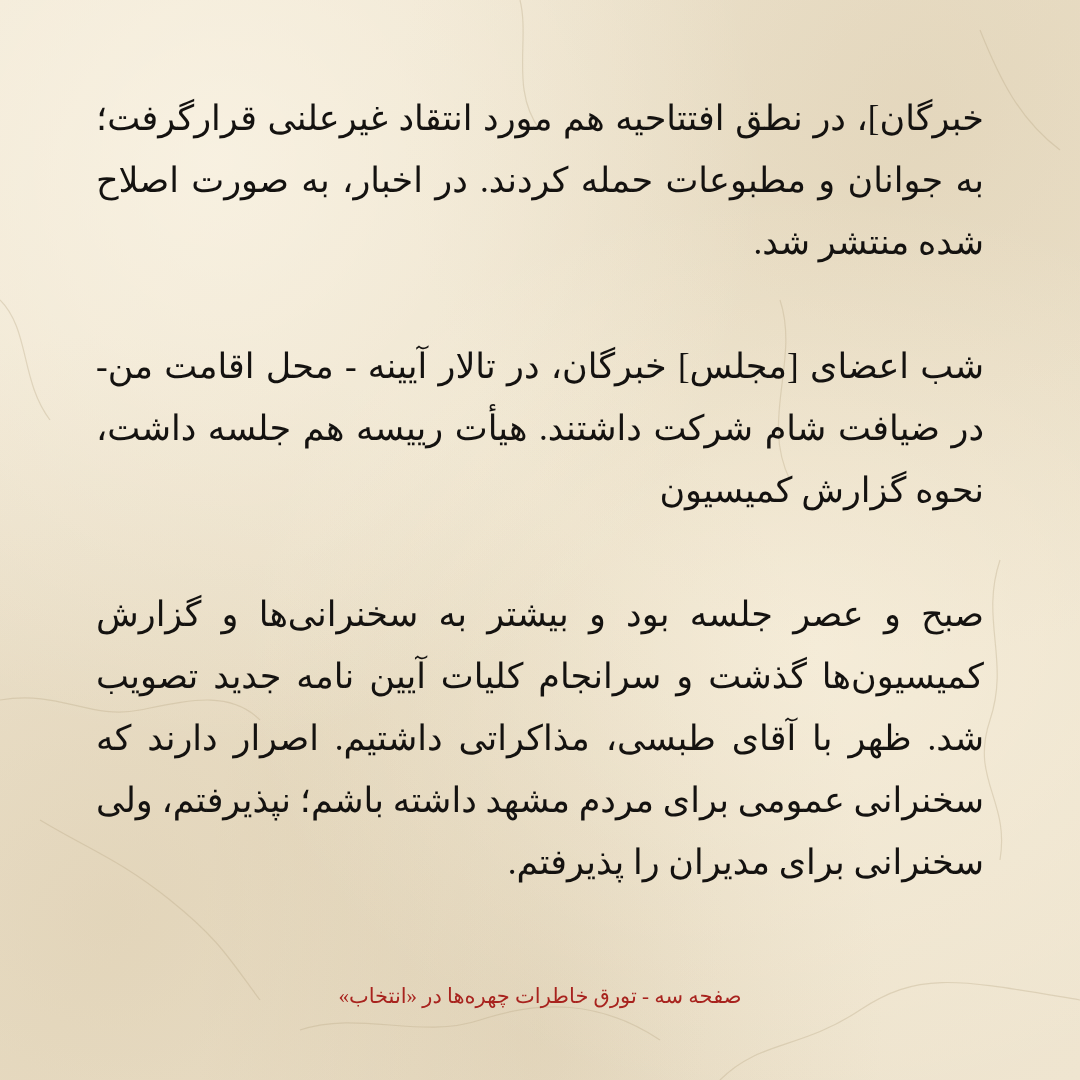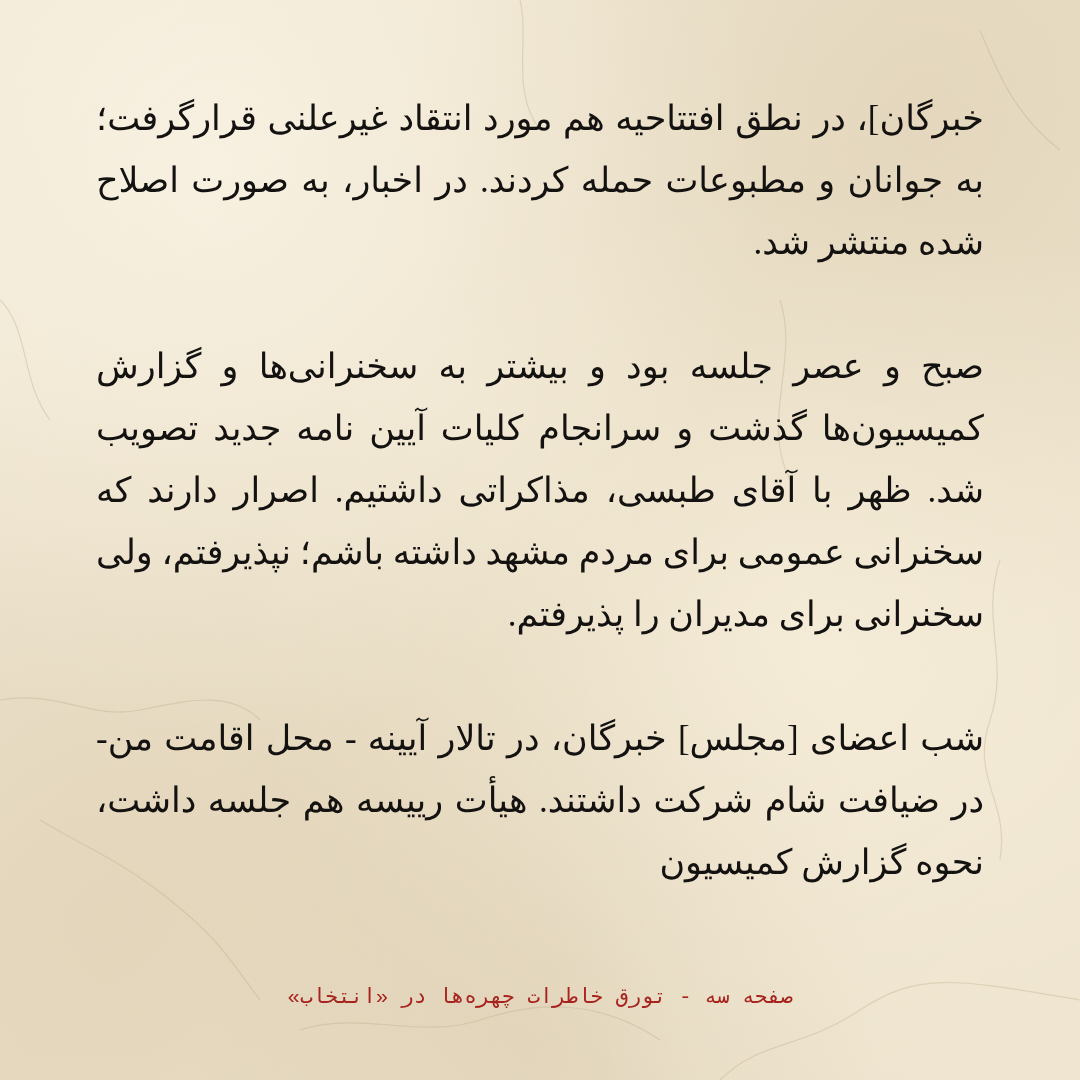--- a/index.html
+++ b/index.html
@@ -47,21 +47,21 @@
     }
     .footer {
       position: absolute;
       left: 0;
       right: 0;
       top: 984px;
       text-align: center;
       direction: rtl;
       color: #a8231e;
       font-size: 21px;
-      font-family: Liberation Mono, monospace;
+      font-family: Liberation Serif, serif;
     }
   </style>
 </head>
 <body>
 
 <svg class="cracks" width="1080" height="1080" viewBox="0 0 1080 1080" xmlns="http://www.w3.org/2000/svg">
   <g fill="none" stroke="#b9a887" stroke-opacity="0.35" stroke-width="1.2">
     <path d="M0 700 C 60 690, 90 720, 140 710 S 230 690, 260 720"></path>
     <path d="M40 820 C 90 850, 120 860, 170 900 S 230 960, 260 1000"></path>
     <path d="M980 30 C 1000 80, 1020 120, 1060 150"></path>
@@ -69,17 +69,17 @@
     <path d="M520 0 C 530 40, 510 90, 540 130"></path>
     <path d="M300 1030 C 360 1010, 420 1040, 480 1020 S 600 1000, 660 1040"></path>
     <path d="M720 1080 C 760 1040, 800 1050, 860 1010 S 960 980, 1080 1000"></path>
     <path d="M0 300 C 30 330, 20 380, 50 420"></path>
     <path d="M780 300 C 800 360, 760 420, 790 480"></path>
   </g>
 </svg>
 
 <main class="page">
   <p class="paragraph">خبرگان]، در نطق افتتاحیه هم مورد انتقاد غیرعلنی قرارگرفت؛ به جوانان و مطبوعات حمله کردند. در اخبار، به صورت اصلاح شده منتشر شد.</p>
+  <p class="paragraph">شب اعضای [مجلس] خبرگان، در تالار آیینه - محل اقامت من- در ضیافت شام شرکت داشتند. هیأت رییسه هم جلسه داشت، نحوه گزارش کمیسیون</p>
   <p class="paragraph">صبح و عصر جلسه بود و بیشتر به سخنرانی‌ها و گزارش کمیسیون‌ها گذشت و سرانجام کلیات آیین نامه جدید تصویب شد. ظهر با آقای طبسی، مذاکراتی داشتیم. اصرار دارند که سخنرانی عمومی برای مردم مشهد داشته باشم؛ نپذیرفتم، ولی سخنرانی برای مدیران را پذیرفتم.</p>
-  <p class="paragraph">شب اعضای [مجلس] خبرگان، در تالار آیینه - محل اقامت من- در ضیافت شام شرکت داشتند. هیأت رییسه هم جلسه داشت، نحوه گزارش کمیسیون</p>
 </main>
 
 <div class="footer">صفحه سه - تورق خاطرات چهره‌ها در «انتخاب»</div>
 
 </body></html>

